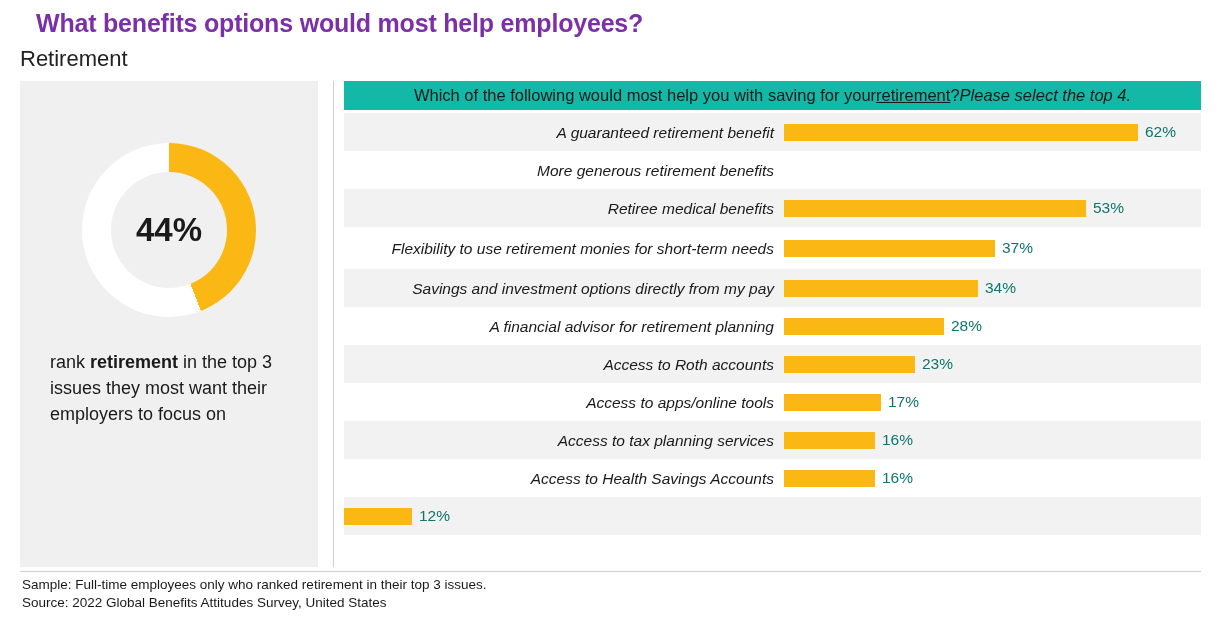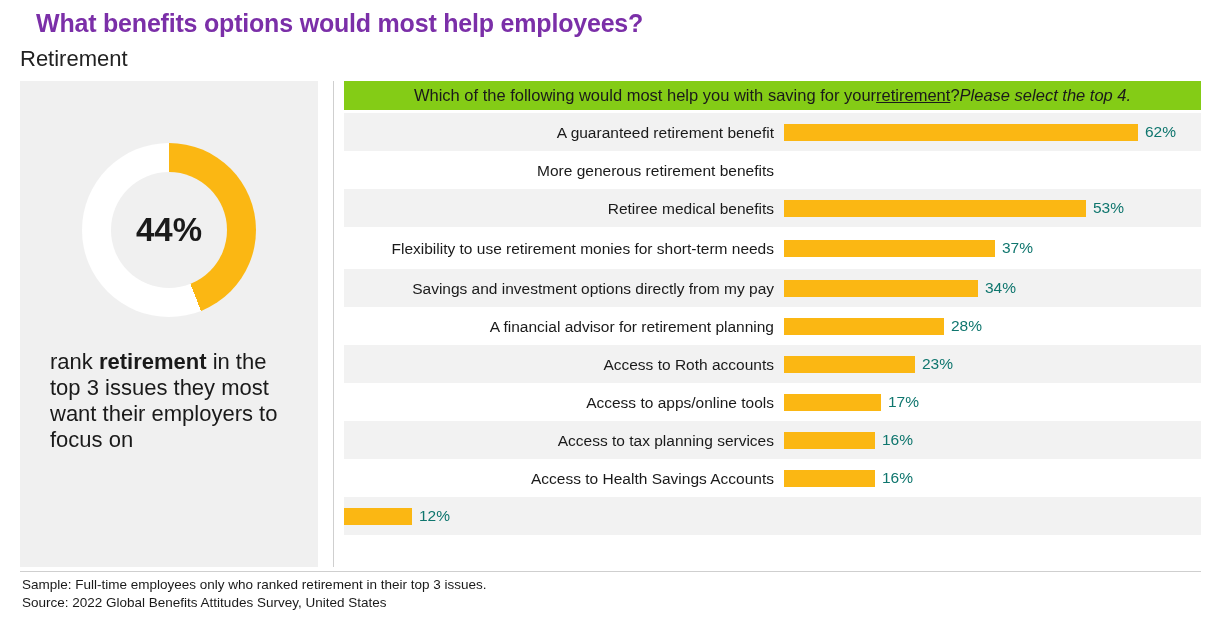--- a/index.html
+++ b/index.html
@@ -84,21 +84,21 @@
     justify-content: center;
     font-size: 33px;
     font-weight: bold;
     color: #1a1a1a;
   }
   .left-caption {
     position: absolute;
     left: 30px;
     top: 268px;
     width: 240px;
-    font-size: 22px;
+    font-size: 18px;
     line-height: 26px;
     color: #1a1a1a;
   }
   .left-caption b {
     font-weight: bold;
   }
 
   
   .right-panel {
     position: absolute;
@@ -106,21 +106,21 @@
     top: 81px;
     width: 857px;
     height: 486px;
   }
   .question-bar {
     position: absolute;
     left: 0;
     top: 0;
     width: 857px;
     height: 29px;
-    background: #84cc16;
+    background: #14b8a6;
     display: flex;
     align-items: center;
     justify-content: center;
     font-size: 16.5px;
     color: #1a1a1a;
   }
   .question-bar .u { text-decoration: underline; }
   .question-bar .it { font-style: italic; }
 
   .rows {
@@ -142,20 +142,21 @@
     height: 42px;
   }
   .row-label {
     width: 440px;
     text-align: right;
     padding-right: 10px;
     box-sizing: border-box;
     font-size: 15.5px;
     line-height: 19px;
     color: #1a1a1a;
+    font-style: italic;
   }
   .bar-area {
     position: relative;
     flex: 1;
     height: 100%;
     display: flex;
     align-items: center;
   }
   .bar {
     height: 17px;

